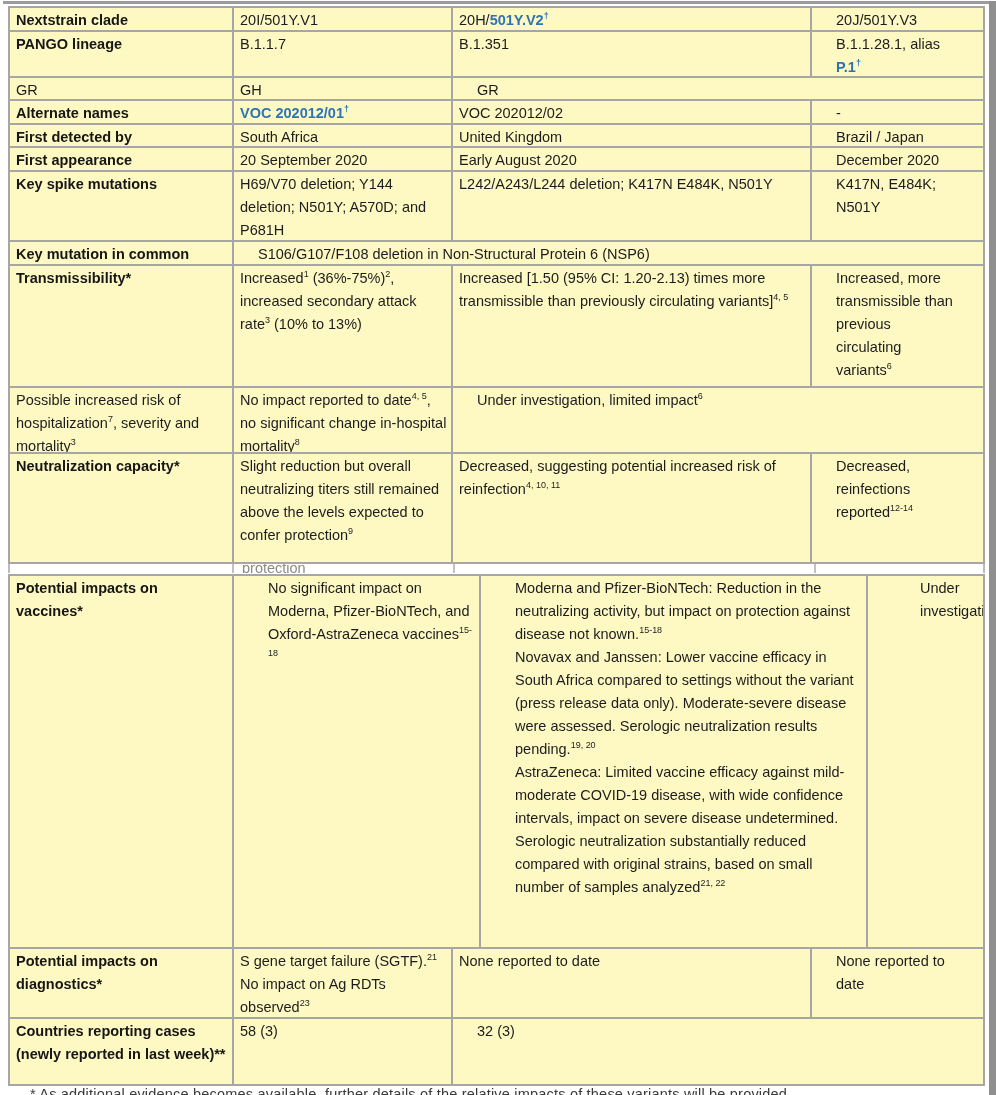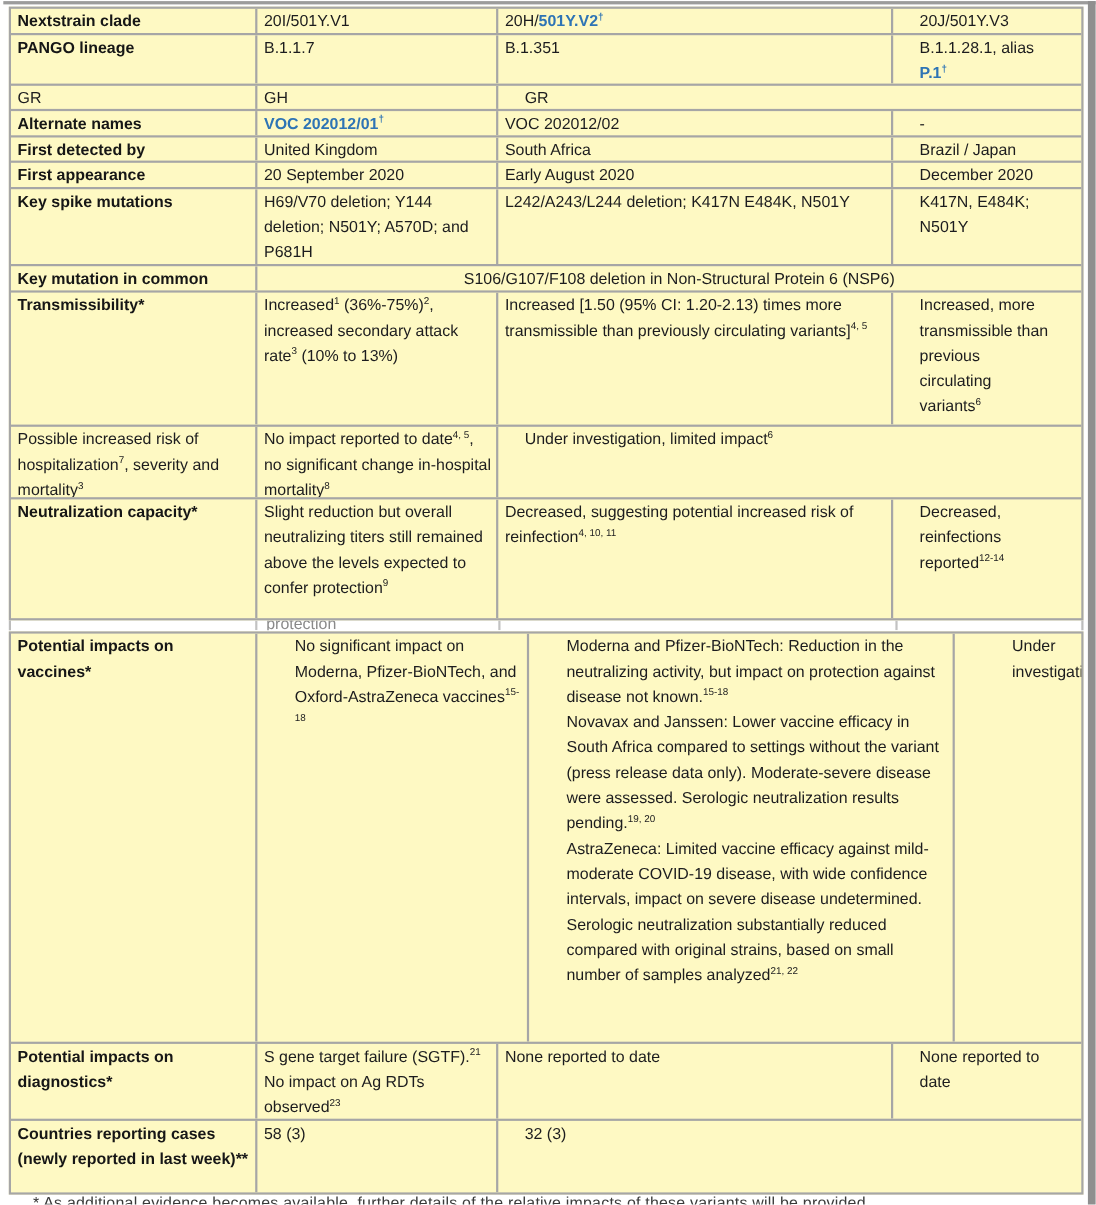--- a/index.html
+++ b/index.html
@@ -15,21 +15,21 @@
   .tbl{position:absolute;left:8px;width:977px;border:2px solid #a6a6a6;background:#fef9c3;box-sizing:border-box;}
   #chunk1{top:6px;}
   #chunk2{top:574px;}
   .row{display:grid;grid-template-columns:224px 219px 359px 169px;border-bottom:2px solid #a6a6a6;overflow:hidden;box-sizing:content-box;}
   .row:last-child{border-bottom:none;}
   .row.merged{grid-template-columns:224px 1fr;}
   .cell{border-right:2px solid #a6a6a6;padding:1px 4px 0 6px;white-space:pre-wrap;overflow:hidden;box-sizing:border-box;}
   .cell:last-child{border-right:none;padding-left:24px;}
   .cell.lbl{font-weight:700;color:#161616;}
   .cell.c4{padding-right:28px;}
-  .cell.cm{text-align:center;padding-right:6px;}
+  .cell.cm{padding-right:6px;}
   .sup{font-size:0.62em;vertical-align:super;line-height:0;}
   .blue{color:#2E74B5;}
   .b{font-weight:700;}
 
   
   .seam{position:absolute;left:8px;top:564px;width:977px;height:9px;overflow:hidden;box-sizing:border-box;
         border-left:2px solid #bcbcbc;border-right:2px solid #bcbcbc;}
   .seam .col-line{position:absolute;top:0;width:2px;height:9px;background:#c2c2c2;}
   .seam .cut-word{position:absolute;left:232px;top:-7px;color:#8a8a8a;font-size:14.5px;}
 
@@ -63,22 +63,22 @@
       <div class="cell c4"><span>GR</span></div>
     </div>
     <div class="row" style="height: 22px;">
       <div class="cell lbl">Alternate names</div>
       <div class="cell"><span class="blue b">VOC 202012/01</span><span class="blue b sup">†</span></div>
       <div class="cell"><span>VOC 202012/02</span></div>
       <div class="cell c4"><span>-</span></div>
     </div>
     <div class="row" style="height: 21px;">
       <div class="cell lbl">First detected by</div>
+      <div class="cell"><span>South Africa</span></div>
       <div class="cell"><span>United Kingdom</span></div>
-      <div class="cell"><span>South Africa</span></div>
       <div class="cell c4"><span>Brazil / Japan</span></div>
     </div>
     <div class="row" style="height: 22px;">
       <div class="cell lbl">First appearance</div>
       <div class="cell"><span>20 September 2020</span></div>
       <div class="cell"><span>Early August 2020</span></div>
       <div class="cell c4"><span>December 2020</span></div>
     </div>
     <div class="row" style="height: 68px;">
       <div class="cell lbl">Key spike mutations</div>

